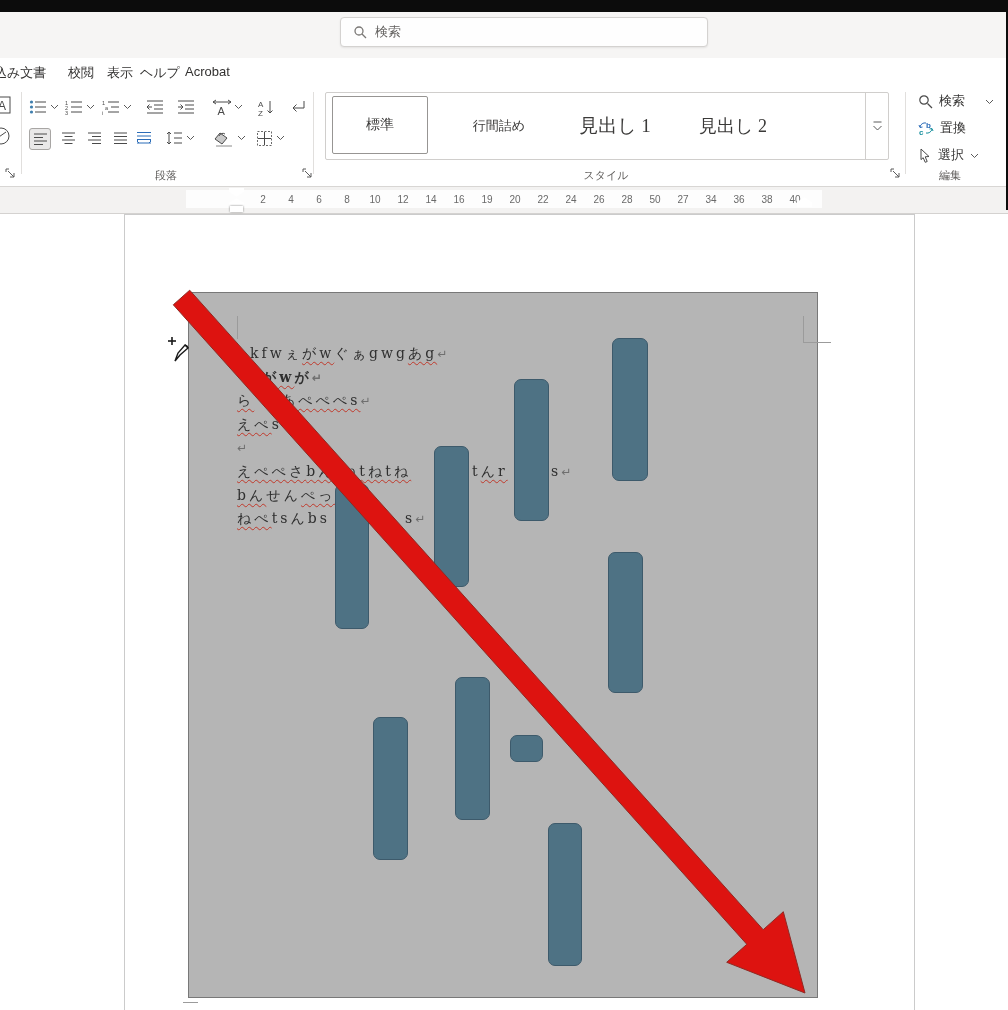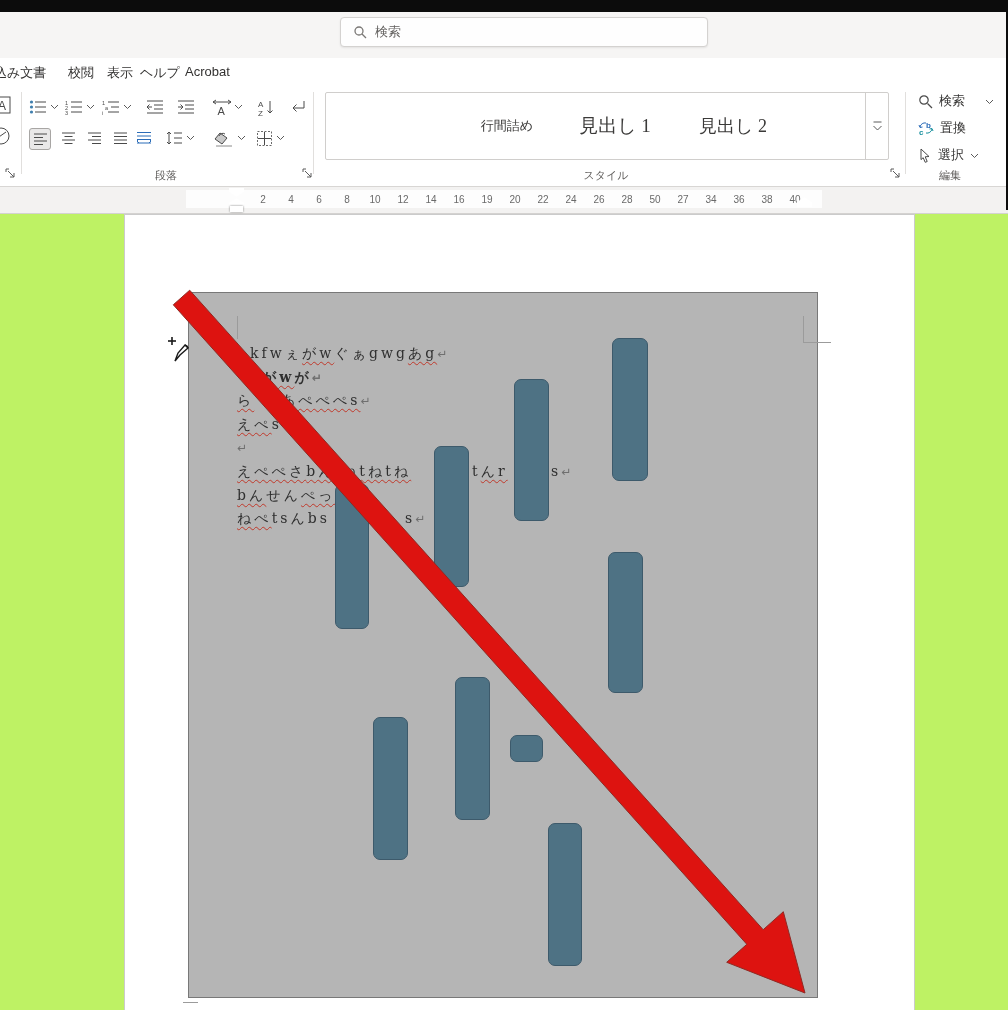--- a/index.html
+++ b/index.html
@@ -1,17 +1,17 @@
 <!DOCTYPE html>
 <html><head>
 <meta charset="utf-8">
 <style>
   html,body{margin:0;padding:0;background:#e9e9e9;}
   #app{position:relative;width:1008px;height:1010px;overflow:hidden;
-       font-family:"Liberation Sans","DejaVu Sans",sans-serif;background:#bef264;}
+       font-family:"Liberation Sans","DejaVu Sans",sans-serif;background:#ffffff;}
   .abs{position:absolute;}
   
   #titlestrip{left:0;top:0;width:1008px;height:12px;background:#0c0c0c;}
   #searchrow{left:0;top:12px;width:1008px;height:46px;background:#f6f5f4;}
   #searchbox{left:340px;top:5px;width:368px;height:30px;background:#fefefe;
     border:1px solid #d4d2d0;border-radius:4px;box-shadow:0 1px 2px rgba(0,0,0,.08);
     display:flex;align-items:center;gap:8px;padding-left:12px;box-sizing:border-box;
     color:#605e5c;font-size:13px;}
   #menurow{left:0;top:58px;width:1008px;height:28px;background:#ffffff;}
   #menurow .tab{position:absolute;top:6px;font-size:13px;color:#323130;white-space:nowrap;cursor:default;}
@@ -22,21 +22,21 @@
   .launcher{position:absolute;width:12px;height:12px;}
   .icbtn{position:absolute;width:20px;height:20px;display:flex;align-items:center;justify-content:center;}
   .icbtn.sel{background:#e9e8e8;border:1px solid #a8a6a4;border-radius:3px;}
   .chev{position:absolute;width:9px;height:9px;}
   svg{display:block;}
   
   #stylegal{left:325px;top:6px;width:562px;height:66px;background:#fff;border:1px solid #d0cecc;border-radius:2px;}
   .styleitem{position:absolute;top:0;height:66px;display:flex;align-items:center;justify-content:center;
      color:#3b3a39;cursor:default;white-space:nowrap;}
   .s-normal{left:6px;width:96px;font-size:14px;border:1.5px solid #979593;border-radius:2px;height:58px;top:3px;box-sizing:border-box;background:#fff;}
-  .s-nospace{left:128px;width:106px;font-size:13px;}
+  .s-nospace{left:120px;width:106px;font-size:13px;}
   .s-h1{left:232px;width:114px;font-size:19px;font-family:"Liberation Serif","DejaVu Serif",serif;}
   .s-h2{left:352px;width:110px;font-size:18px;font-family:"Liberation Serif","DejaVu Serif",serif;}
   .s-title{left:464px;width:106px;font-size:31px;font-family:"Liberation Serif","DejaVu Serif",serif;color:#555;}
   #galmore{position:absolute;right:0;top:0;width:22px;height:66px;border-left:1px solid #d0cecc;
      display:flex;align-items:center;justify-content:center;}
   
   .editrow{position:absolute;left:918px;display:flex;align-items:center;gap:6px;font-size:13px;color:#323130;white-space:nowrap;}
   
   #rulerrow{left:0;top:187px;width:1008px;height:26px;background:#f3f2f1;border-bottom:1px solid #d4d2d0;}
   #rulerband{left:186px;top:3px;width:636px;height:18px;background:#fdfdfd;}
@@ -295,20 +295,21 @@
     </div>
     <div class="vdiv" style="left:313px;"></div>
 
     <div class="abs" id="stylegal">
       <div id="galmore">
         <svg width="11" height="12" viewBox="0 0 11 12">
             <line x1="1.5" y1="2" x2="9.5" y2="2" stroke="#5a5a5a"></line>
             <polyline points="1.5,6 5.5,10 9.5,6" fill="none" stroke="#5a5a5a"></polyline>
           </svg>
       </div>
+    <div class="styleitem s-normal">標準</div>
         <div class="styleitem s-nospace">行間詰め</div>
         <div class="styleitem s-h1">見出し 1</div>
         <div class="styleitem s-h2">見出し 2</div>
       </div>
     <div class="grouplabel" style="left:606px;">スタイル</div>
     <div class="launcher" style="left:890px;top:82px;">
       <svg width="11" height="11" viewBox="0 0 11 11">
           <polyline points="1,4 1,1 4,1" fill="none" stroke="#5a5a5a"></polyline>
           <line x1="3" y1="3" x2="9" y2="9" stroke="#5a5a5a"></line>
           <polyline points="9,5 9,9 5,9" fill="none" stroke="#5a5a5a"></polyline>

